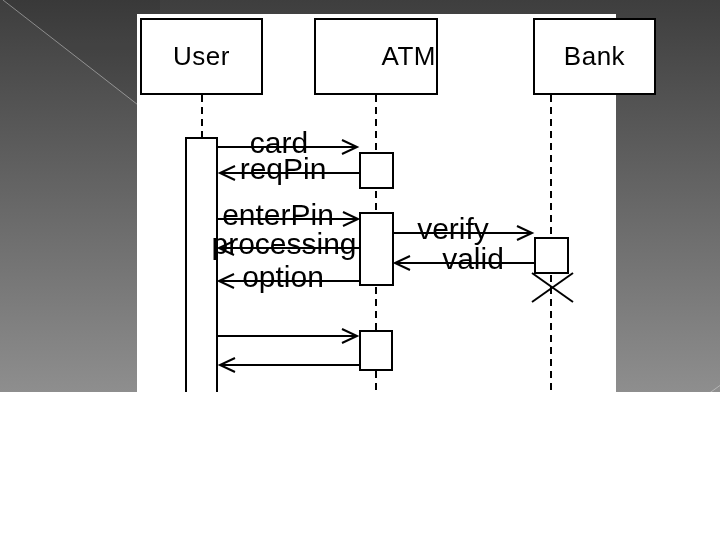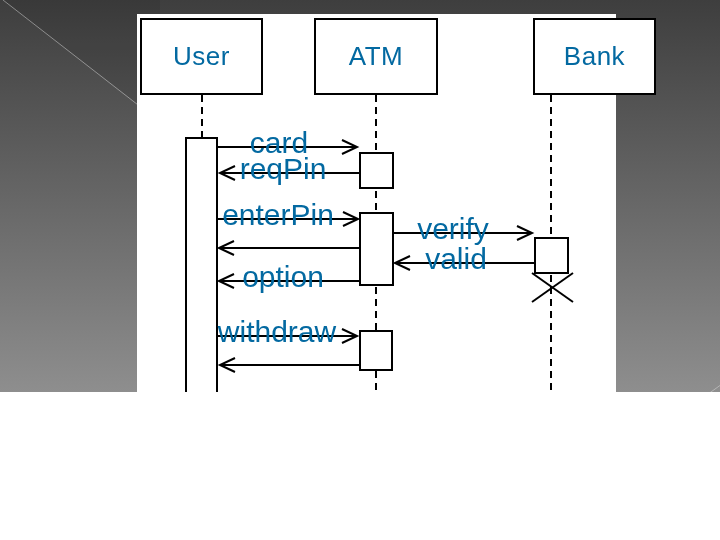--- a/index.html
+++ b/index.html
@@ -6,21 +6,21 @@
     margin: 0;
     padding: 0;
   }
   .slide {
     position: relative;
     width: 720px;
     height: 392px;
     background: linear-gradient(180deg, #3e3e3e 0%, #8e8e8e 100%);
     overflow: hidden;
     font-family: "Liberation Sans", sans-serif;
-    color: #0369a1;
+    color: #000000;
   }
   .bg-decor {
     position: absolute;
     left: 0;
     top: 0;
   }
   .panel {
     position: absolute;
     left: 137px;
     top: 14px;
@@ -95,29 +95,29 @@
       <line x1="81" y1="322" x2="220" y2="322" stroke="#000" stroke-width="1.8" marker-end="url(#arrowhead)"></line>
       <line x1="223" y1="351" x2="83" y2="351" stroke="#000" stroke-width="1.8" marker-end="url(#arrowhead)"></line>
 
       <line x1="395" y1="259" x2="436" y2="288" stroke="#000" stroke-width="2"></line>
       <line x1="436" y1="259" x2="395" y2="288" stroke="#000" stroke-width="2"></line>
     </svg>
 
     <div class="actor-box" style="left:3px; width:123px;">
       <span>User</span>
     </div>
-    <div class="actor-box" style="left:177px; width:124px;">
+    <div class="actor-box" style="left:177px; width:124px;justify-content:flex-end;">
       <span>ATM</span>
     </div>
     <div class="actor-box" style="left:352px; width:123px;margin-left:44px;">
       <span>Bank</span>
     </div>
 
     <div class="msg-label" style="left:142px; top:114px;">card</div>
     <div class="msg-label" style="left:146px; top:140px;">reqPin</div>
     <div class="msg-label" style="left:141px; top:186px;text-align:right;">enterPin</div>
     <div class="msg-label" style="left:316px; top:200px;text-align:center;">verify</div>
-    <div class="msg-label" style="left:319px; top:230px;">valid</div>
+    <div class="msg-label" style="left:147px; top:215px;">processing</div>
+    <div class="msg-label" style="left:336px; top:230px;">valid</div>
     <div class="msg-label" style="left:146px; top:248px;">option</div>
-    <div class="msg-label" style="left:140px; top:303px;">withdraw</div>
 
   </div>
 </div>
 
 </body></html>

